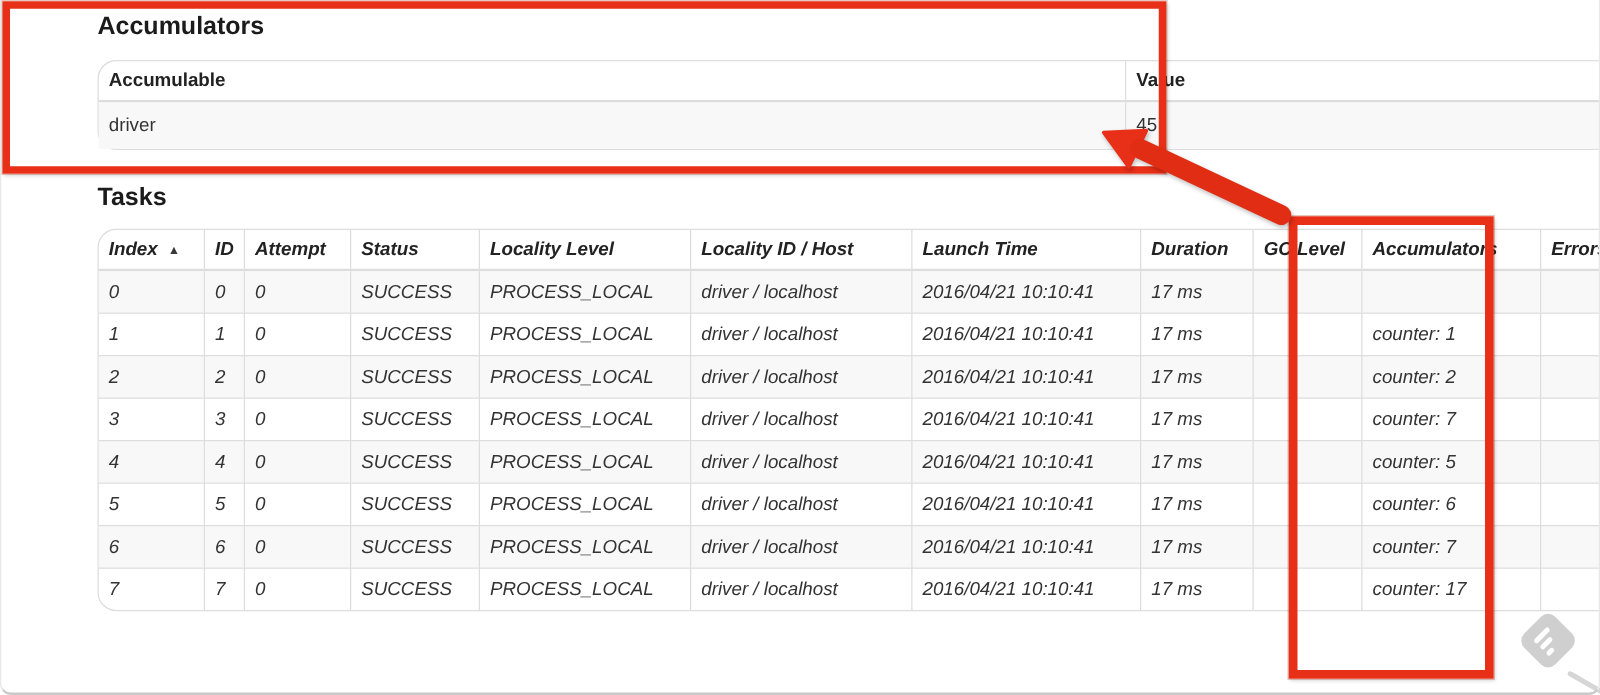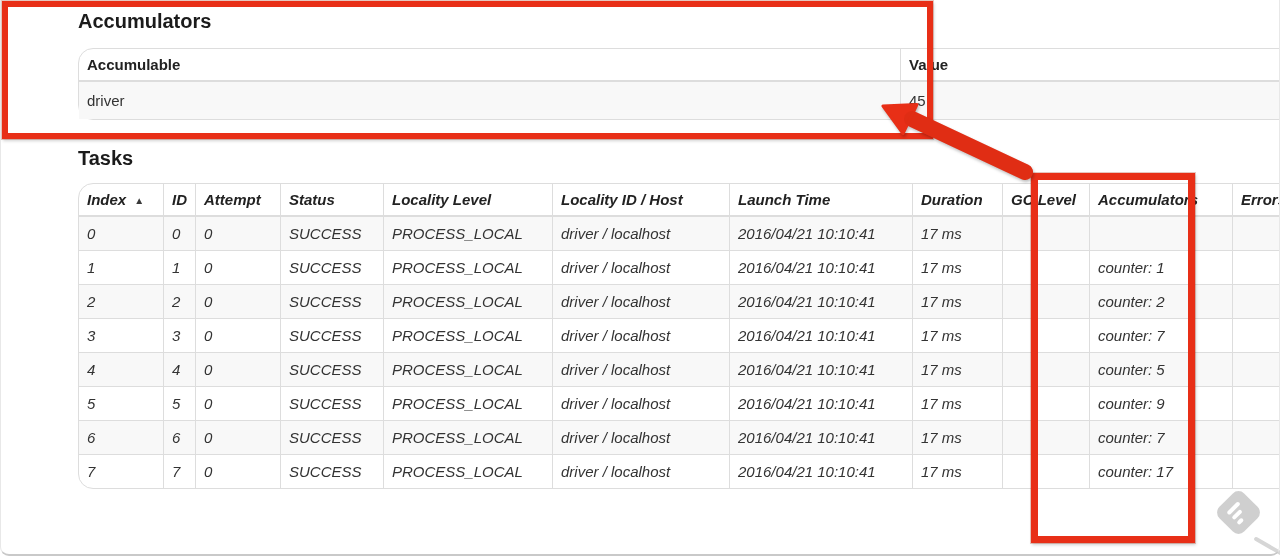--- a/index.html
+++ b/index.html
@@ -222,21 +222,21 @@
         <tr>
           <td>5</td>
           <td>5</td>
           <td>0</td>
           <td>SUCCESS</td>
           <td>PROCESS_LOCAL</td>
           <td>driver / localhost</td>
           <td>2016/04/21 10:10:41</td>
           <td>17 ms</td>
           <td></td>
-          <td>counter: 9</td>
+          <td>counter: 6</td>
           <td></td>
         </tr>
 
         <tr>
           <td>6</td>
           <td>6</td>
           <td>0</td>
           <td>SUCCESS</td>
           <td>PROCESS_LOCAL</td>
           <td>driver / localhost</td>

